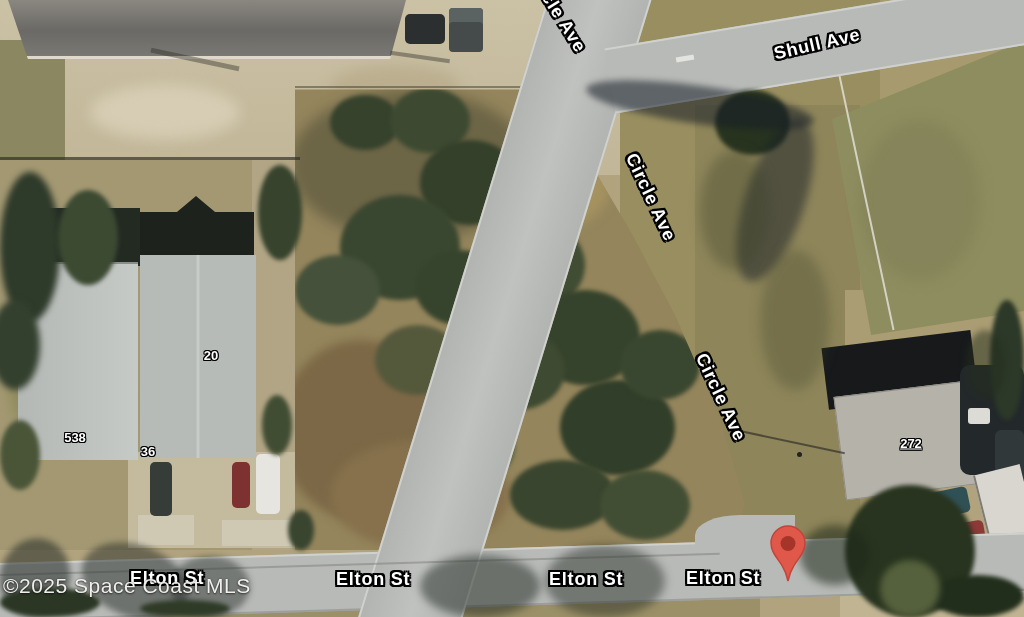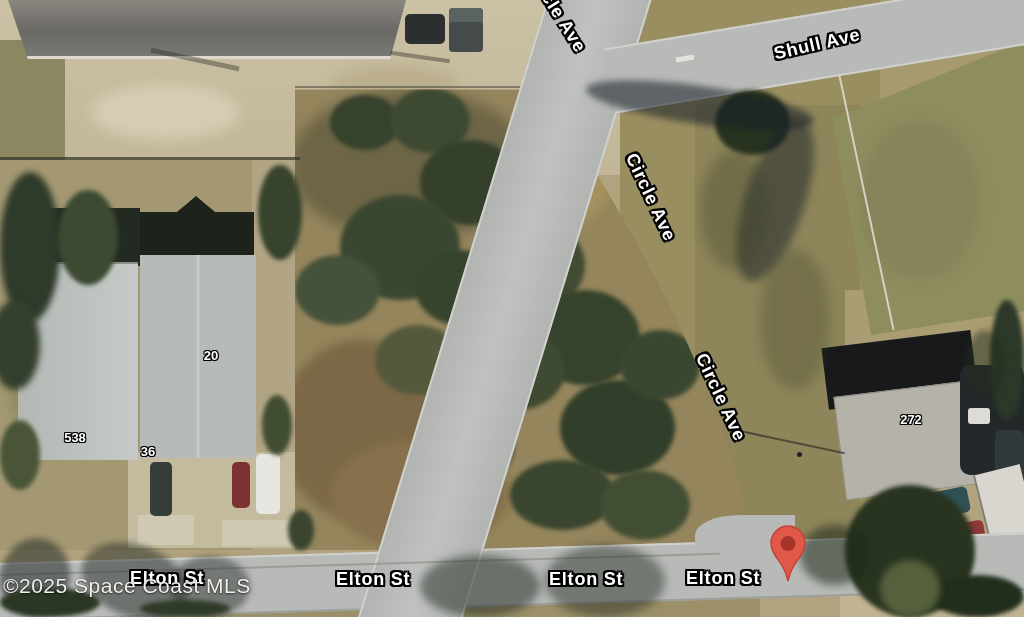--- a/index.html
+++ b/index.html
@@ -148,21 +148,21 @@
   <span class="lbl street" style="left:710px;top:350px;transform:rotate(65deg);transform-origin:left top;">Circle Ave</span>
   <span class="lbl street" style="left:772px;top:44px;transform:rotate(-13deg);transform-origin:left top;">Shull Ave</span>
   <span class="lbl street" style="left:130px;top:568px;">Elton St</span>
   <span class="lbl street" style="left:336px;top:569px;">Elton St</span>
   <span class="lbl street" style="left:549px;top:569px;">Elton St</span>
   <span class="lbl street" style="left:686px;top:568px;">Elton St</span>
 
   <span class="lbl parcel" style="left:211px;top:355px;">20</span>
   <span class="lbl parcel" style="left:75px;top:437px;">538</span>
   <span class="lbl parcel" style="left:148px;top:451px;">36</span>
-  <span class="lbl parcel" style="left:911px;top:419px;">272</span>
+  <span class="lbl parcel" style="left:911px;top:443px;text-decoration:underline;">272</span>
 
   <span class="wm" style="left:3px;top:574px;">©2025 Space Coast MLS</span>
 
   <div class="abs z8" style="left:768px;top:524px;width:40px;height:60px;">
     <svg width="40" height="60" viewBox="0 0 40 60">
       <path stroke="#c2443a" stroke-width="1.5" d="M20 2 C10.6 2 3 9.6 3 19 C3 28 9 33.4 14.2 41.8 C17 46.4 19 51.5 20 57 C21 51.5 23 46.4 25.8 41.8 C31 33.4 37 28 37 19 C37 9.6 29.4 2 20 2 Z" fill="#e0584a"></path>
       <circle cx="20" cy="19.5" r="7.5" fill="#a63428"></circle>
     </svg>
   </div>
 

